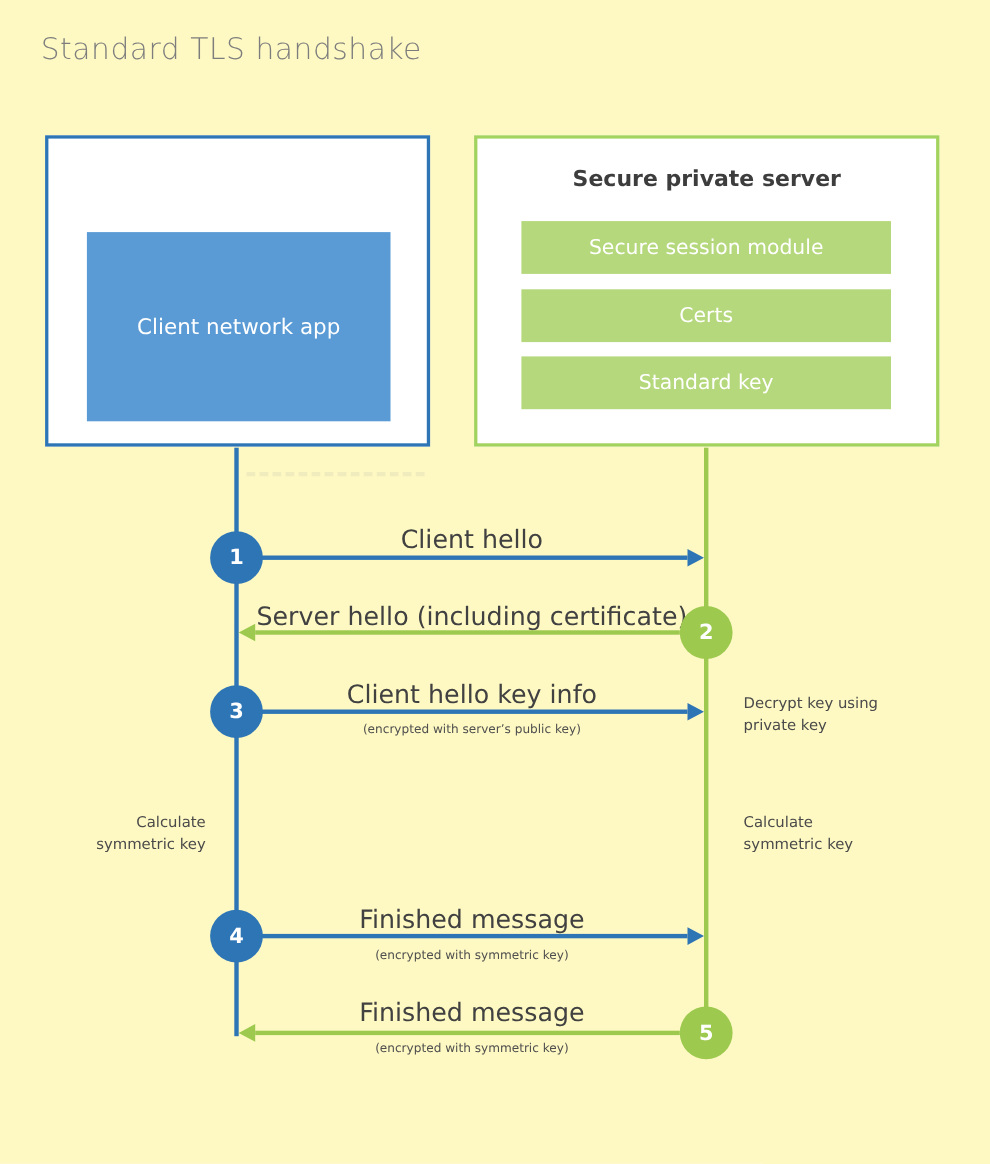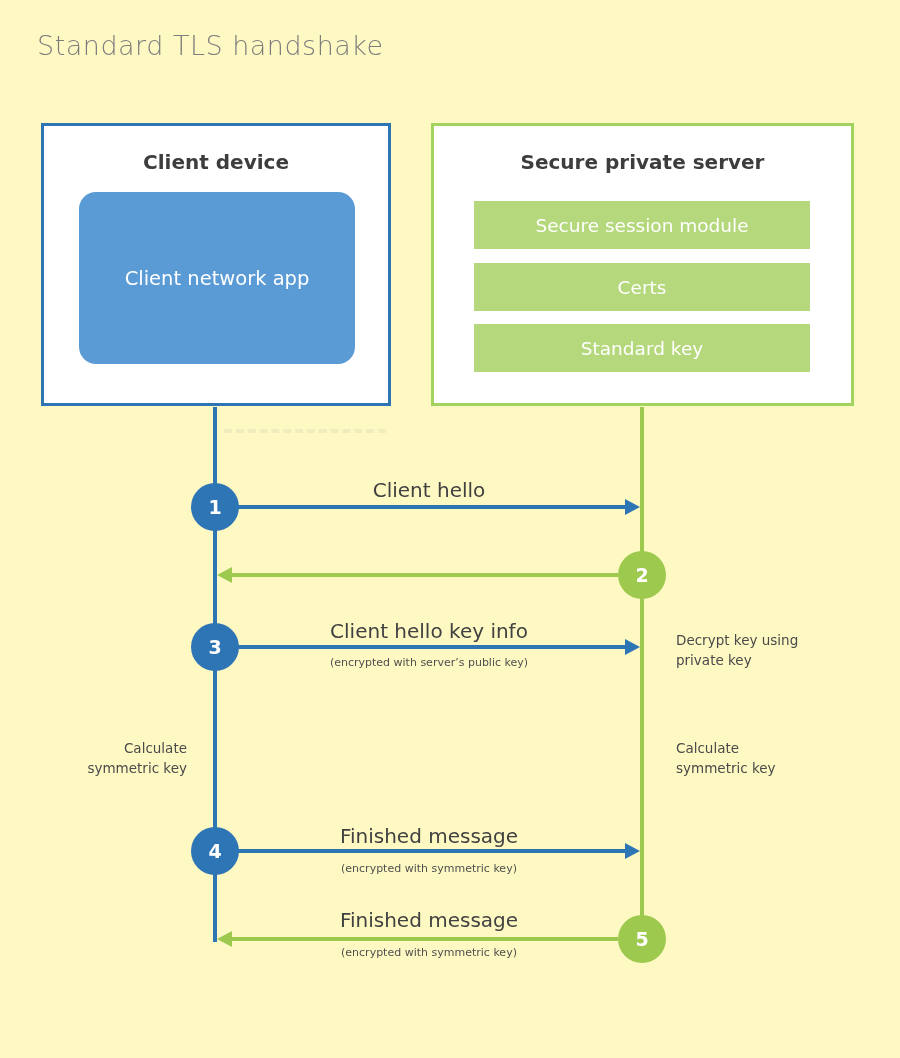--- a/index.html
+++ b/index.html
@@ -11,21 +11,21 @@
   body{background:#ffffff;font-family:"DejaVu Sans","Liberation Sans",sans-serif;}
   #canvas{position:relative;width:900px;height:1058px;background:#fef9c3;overflow:hidden;}
 
   .title{position:absolute;left:37px;top:30px;font-size:27px;font-weight:300;color:var(--title-gray);letter-spacing:.5px;}
 
   .entity-box{position:absolute;top:123px;height:283px;background:#fff;}
   .client-box{left:41px;width:350px;border:3px solid var(--blue);}
   .server-box{left:431px;width:423px;border:3px solid var(--green-border);}
   .entity-title{position:absolute;top:24px;left:0;right:0;text-align:center;font-size:20px;font-weight:bold;color:var(--heading);}
 
-  .app-rect{position:absolute;left:35px;top:66px;width:276px;height:172px;background:var(--blue-light);display:flex;align-items:center;justify-content:center;text-align:center;border-radius:17px;}
+  .app-rect{position:absolute;left:35px;top:85px;width:276px;height:172px;background:var(--blue-light);display:flex;align-items:center;justify-content:center;text-align:center;}
   .app-rect .txt{max-width:210px;color:#fff;font-size:19.5px;line-height:29px;}
 
   .module-bar{position:absolute;left:40px;width:336px;height:48px;background:var(--green-light);display:flex;align-items:center;justify-content:center;color:#fff;font-size:18.5px;}
 
   .lifeline{position:absolute;width:4px;}
   .lifeline.blue{left:213px;top:407px;height:535px;background:var(--blue);}
   .lifeline.green{left:640px;top:407px;height:509px;background:var(--green);}
 
   .faint-dashes{position:absolute;left:224px;top:429px;width:162px;height:0;border-top:4px dashed rgba(160,160,160,0.14);}
 
@@ -33,58 +33,58 @@
   .step-circle.blue{background:var(--blue);}
   .step-circle.green{background:var(--green);}
 
   .msg-line{position:absolute;height:4px;}
   .msg-line.blue{background:var(--blue);}
   .msg-line.green{background:var(--green);}
   .arrowhead{position:absolute;width:0;height:0;border-top:8px solid transparent;border-bottom:8px solid transparent;}
   .arrowhead.right{border-left:15px solid var(--blue);}
   .arrowhead.left{border-right:15px solid var(--green);}
 
-  .msg-label{position:absolute;left:229px;width:400px;text-align:center;font-size:20px;color:var(--label);}
+  .msg-label{position:absolute;left:229px;width:400px;text-align:center;font-size:23px;color:var(--label);}
   .msg-sub{position:absolute;left:229px;width:400px;text-align:center;font-size:11px;color:var(--sub);}
 
   .side-note{position:absolute;font-size:13.5px;line-height:20px;color:#4a4a4a;}
   .note-right{left:676px;width:132px;text-align:left;}
   .note-left{left:87px;width:100px;text-align:right;}
 </style>
 </head>
 <body>
 
 <div id="canvas">
 
   <div class="title">Standard TLS handshake</div>
 
   <div class="faint-dashes"></div>
 
   <div class="entity-box client-box">
-    <div class="entity-title">Client device</div>
     <div class="app-rect">
       <div class="txt">Client network app</div>
     </div>
   </div>
 
   <div class="entity-box server-box">
     <div class="entity-title">Secure private server</div>
     <div class="module-bar" style="top:75px;">Secure session module</div>
     <div class="module-bar" style="top:137px;">Certs</div>
     <div class="module-bar" style="top:198px;">Standard key</div>
   </div>
 
   <div class="lifeline blue"></div>
   <div class="lifeline green"></div>
 
   <div class="msg-label" style="top:478px;">Client hello</div>
   <div class="msg-line blue" style="left:215px;top:505px;width:410px;"></div>
   <div class="arrowhead right" style="left:625px;top:499px;"></div>
   <div class="step-circle blue" style="left:191px;top:483px;">1</div>
 
+  <div class="msg-label" style="top:548px;">Server hello (including certificate)</div>
   <div class="msg-line green" style="left:232px;top:573px;width:386px;"></div>
   <div class="arrowhead left" style="left:217px;top:567px;"></div>
   <div class="step-circle green" style="left:618px;top:551px;">2</div>
 
   <div class="msg-label" style="top:619px;">Client hello key info</div>
   <div class="msg-line blue" style="left:215px;top:645px;width:410px;"></div>
   <div class="arrowhead right" style="left:625px;top:639px;"></div>
   <div class="step-circle blue" style="left:191px;top:623px;">3</div>
   <div class="msg-sub" style="top:656px;">(encrypted with server’s public key)</div>
 

